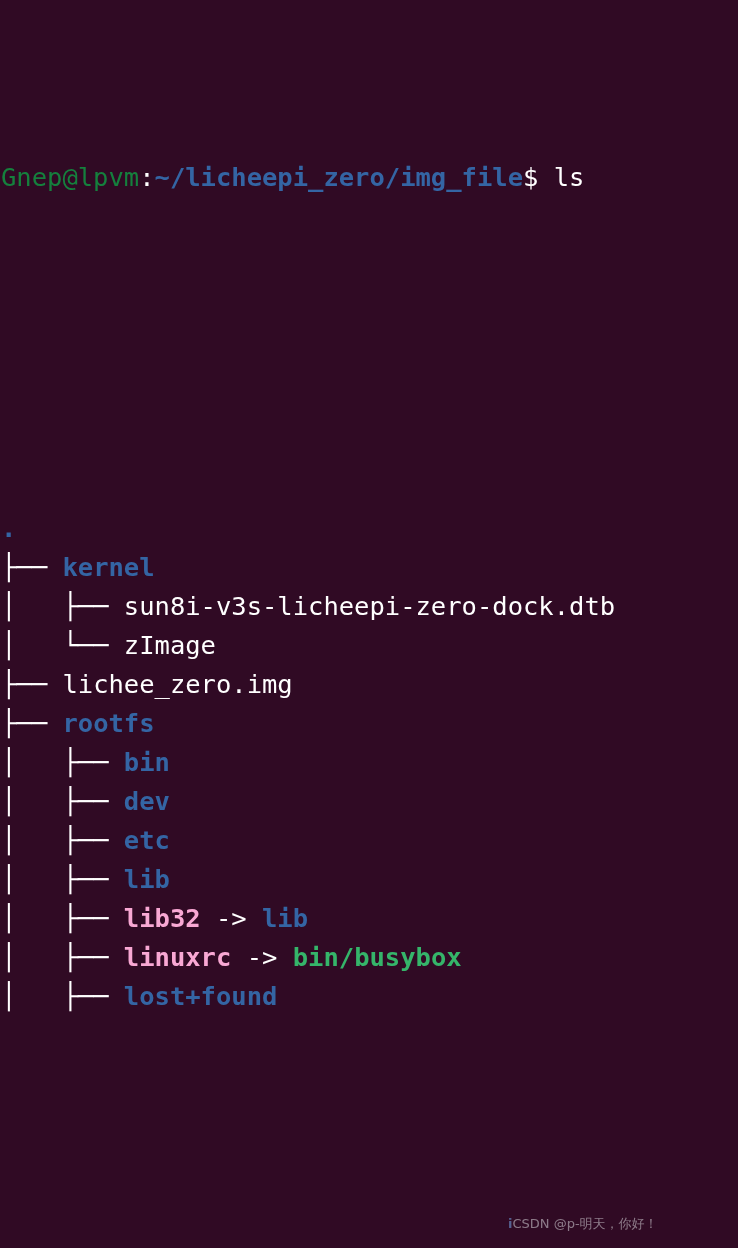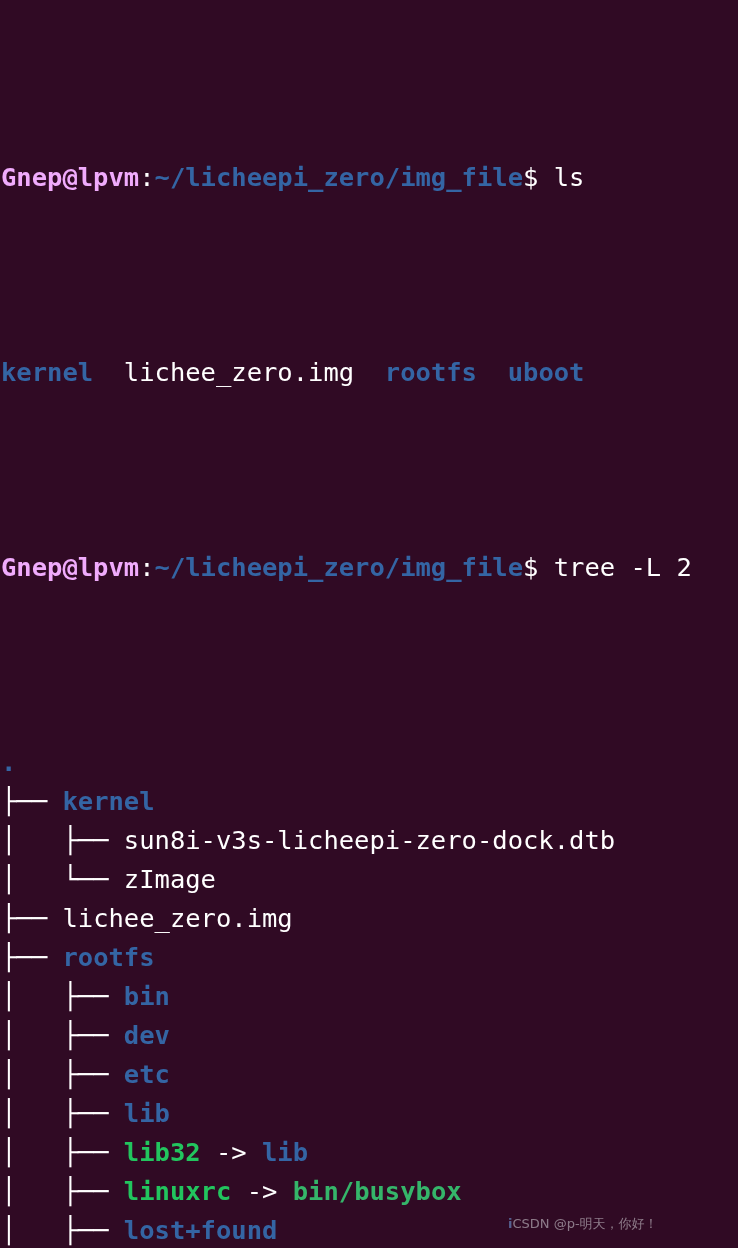--- a/index.html
+++ b/index.html
@@ -32,26 +32,26 @@
     box-sizing: border-box;
   }
 
   .line {
     height: 39px;
     white-space: pre;
     display: block;
   }
 
   
-  .c-user    { color: #f0abfc; font-weight: bold; }
+  .c-user    { color: #15803d; font-weight: normal; }
   .c-punct   { color: #ffffff; }
   .c-path    { color: #3465a4; font-weight: bold; }
   .c-dir     { color: #3465a4; font-weight: bold; }
   .c-file    { color: #ffffff; }
-  .c-link    { color: #22c55e; font-weight: bold; }
+  .c-link    { color: #f9a8d4; font-weight: bold; }
   .c-linkgrn { color: #35b56a; font-weight: bold; text-align: center; }
   .c-tree    { color: #ffffff; }
   .c-plain   { color: #ffffff; }
 
   
   #watermark {
     position: absolute;
     left: 508px;
     top: 1211px;
     font-family: "DejaVu Sans", "Liberation Sans", sans-serif;
@@ -69,24 +69,22 @@
 </style>
 </head>
 <body>
 
 <div id="terminal">
 
   
   <div class="line"><span class="c-user">Gnep@lpvm</span><span class="c-punct">:</span><span class="c-path">~/licheepi_zero/img_file</span><span class="c-plain">$</span><span class="c-plain"> ls</span></div>
 
   
-  <div class="line"><span class="c-dir">kernel</span><span class="c-plain">  </span><span class="c-file">lichee_zero.img</span><span class="c-plain">  </span><span class="c-dir">rootfs</span><span class="c-plain">  </span><span class="c-dir">uboot</span></div>
 
   
-  <div class="line"><span class="c-user">Gnep@lpvm</span><span class="c-punct">:</span><span class="c-path">~/licheepi_zero/img_file</span><span class="c-plain">$</span><span class="c-plain"> tree -L 2</span></div>
 
   
   <div id="tree-block"><div class="line"><span class="c-dir">.</span></div><div class="line"><span class="c-tree">├── </span><span class="c-dir">kernel</span></div><div class="line"><span class="c-tree">│   ├── </span><span class="c-file">sun8i-v3s-licheepi-zero-dock.dtb</span></div><div class="line"><span class="c-tree">│   └── </span><span class="c-file">zImage</span></div><div class="line"><span class="c-tree">├── </span><span class="c-file">lichee_zero.img</span></div><div class="line"><span class="c-tree">├── </span><span class="c-dir">rootfs</span></div><div class="line"><span class="c-tree">│   ├── </span><span class="c-dir">bin</span></div><div class="line"><span class="c-tree">│   ├── </span><span class="c-dir">dev</span></div><div class="line"><span class="c-tree">│   ├── </span><span class="c-dir">etc</span></div><div class="line"><span class="c-tree">│   ├── </span><span class="c-dir">lib</span></div><div class="line"><span class="c-tree">│   ├── </span><span class="c-link">lib32</span><span class="c-plain"> -&gt; </span><span class="c-dir">lib</span></div><div class="line"><span class="c-tree">│   ├── </span><span class="c-link">linuxrc</span><span class="c-plain"> -&gt; </span><span class="c-linkgrn">bin/busybox</span></div><div class="line"><span class="c-tree">│   ├── </span><span class="c-dir">lost+found</span></div></div>
 
   
   
 
   
   
 

